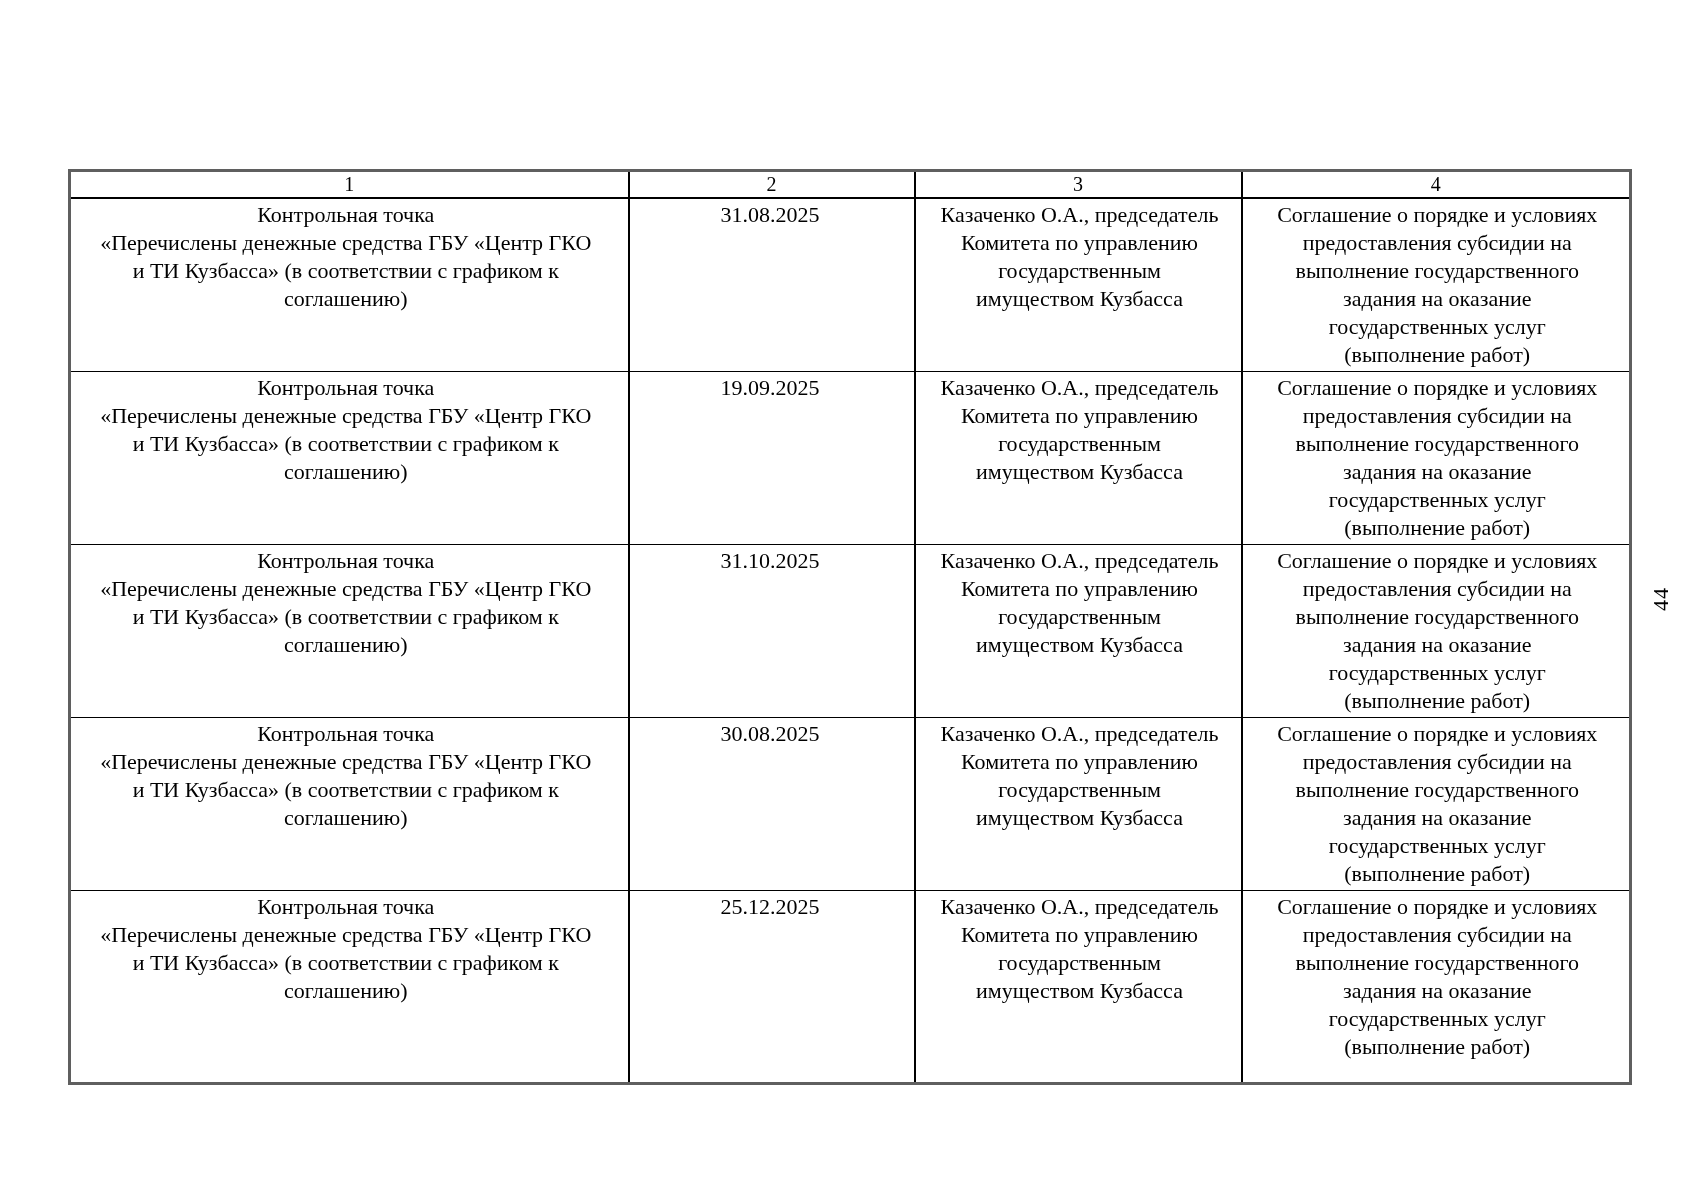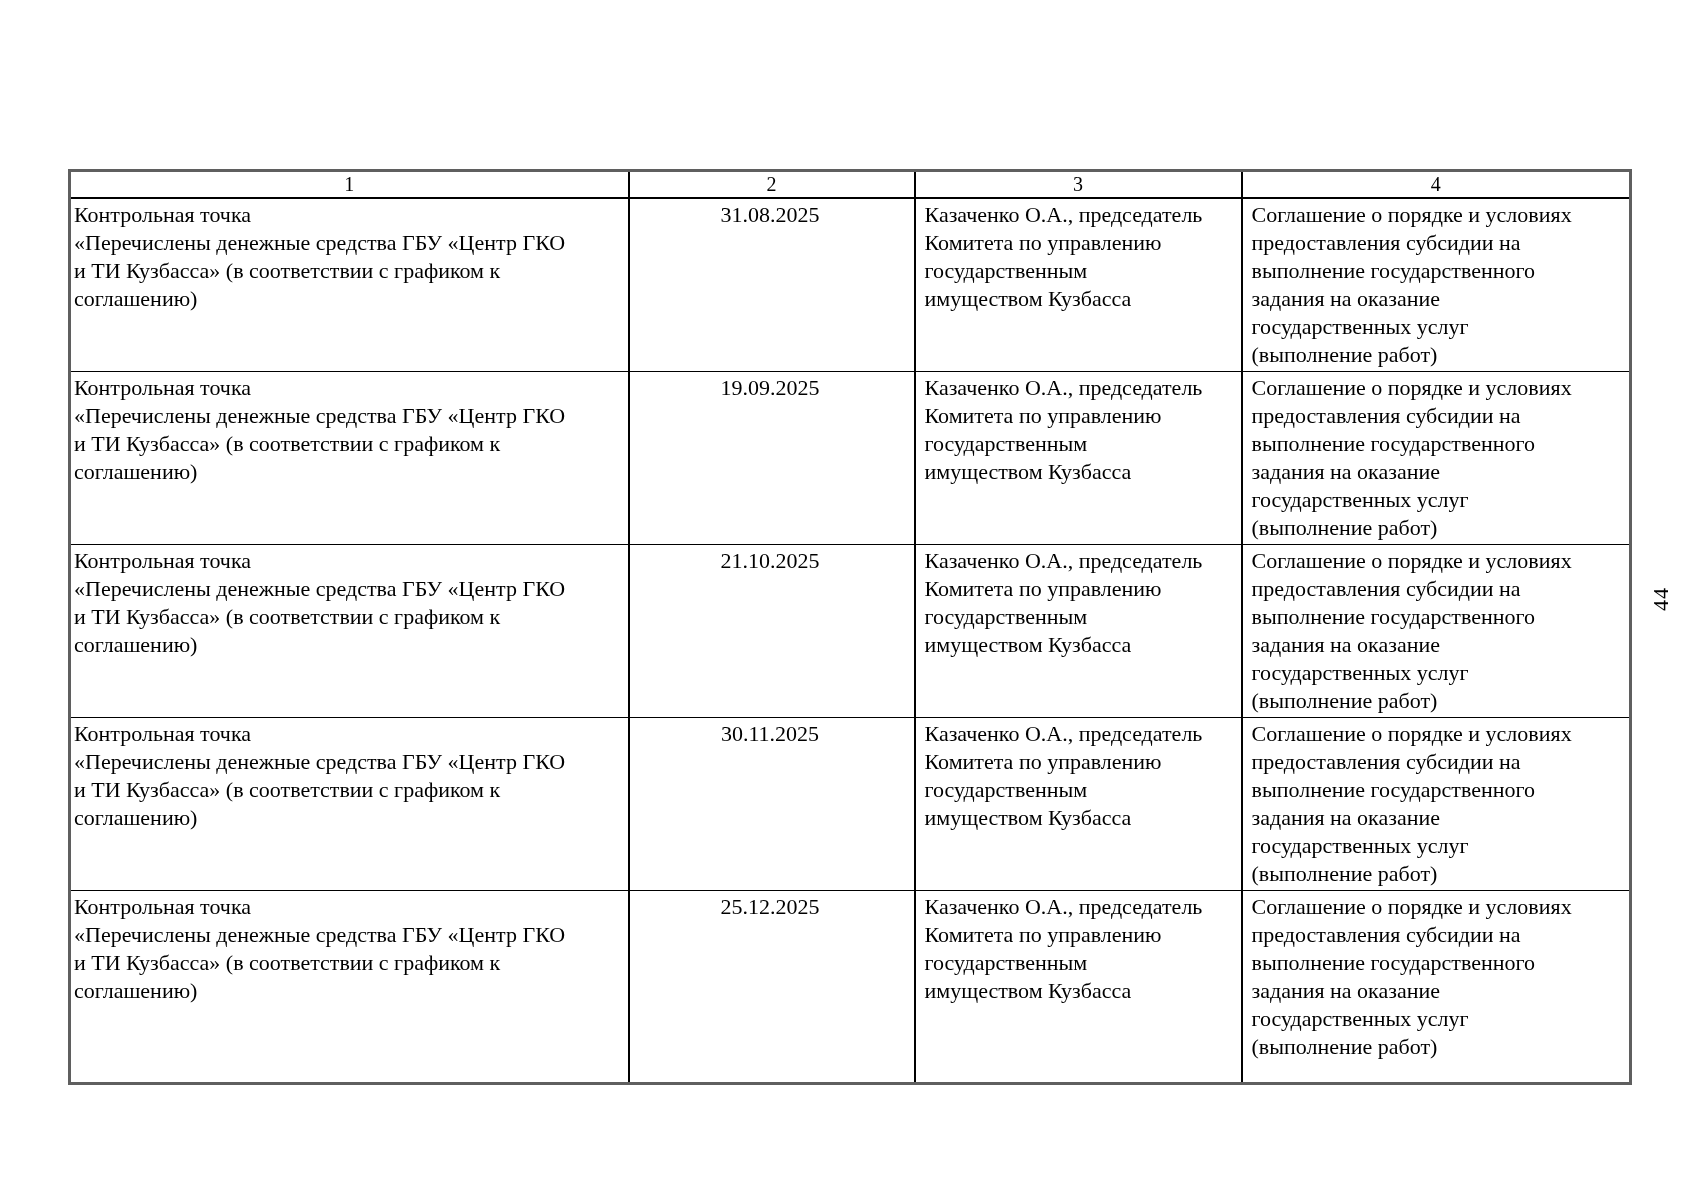--- a/index.html
+++ b/index.html
@@ -29,20 +29,21 @@
   .doc-table th,
   .doc-table td {
     border: 2px solid #000000;
     border-top-width: 1px;
     border-bottom-width: 1px;
     vertical-align: top;
     font-weight: normal;
     white-space: pre-line;
     overflow: hidden;
     box-sizing: border-box;
+    text-align: center;
   }
 
   .doc-table th {
     height: 27px;
     text-align: center;
     vertical-align: middle;
     font-size: 20px;
     line-height: 22px;
     padding: 0;
     border-bottom-width: 2px;
@@ -139,38 +140,38 @@
 выполнение государственного
 задания на оказание
 государственных услуг
 (выполнение работ)</td>
     </tr>
     <tr class="r-std3">
       <td class="c1">Контрольная точка
 «Перечислены денежные средства ГБУ «Центр ГКО
 и ТИ Кузбасса» (в соответствии с графиком к
 соглашению)</td>
-      <td class="c2">21.10.2025</td>
+      <td class="c2">31.10.2025</td>
       <td class="c3">Казаченко О.А., председатель
 Комитета по управлению
 государственным
 имуществом Кузбасса</td>
       <td class="c4">Соглашение о порядке и условиях
 предоставления субсидии на
 выполнение государственного
 задания на оказание
 государственных услуг
 (выполнение работ)</td>
     </tr>
     <tr class="r-std4">
       <td class="c1">Контрольная точка
 «Перечислены денежные средства ГБУ «Центр ГКО
 и ТИ Кузбасса» (в соответствии с графиком к
 соглашению)</td>
-      <td class="c2">30.11.2025</td>
+      <td class="c2">30.08.2025</td>
       <td class="c3">Казаченко О.А., председатель
 Комитета по управлению
 государственным
 имуществом Кузбасса</td>
       <td class="c4">Соглашение о порядке и условиях
 предоставления субсидии на
 выполнение государственного
 задания на оказание
 государственных услуг
 (выполнение работ)</td>

